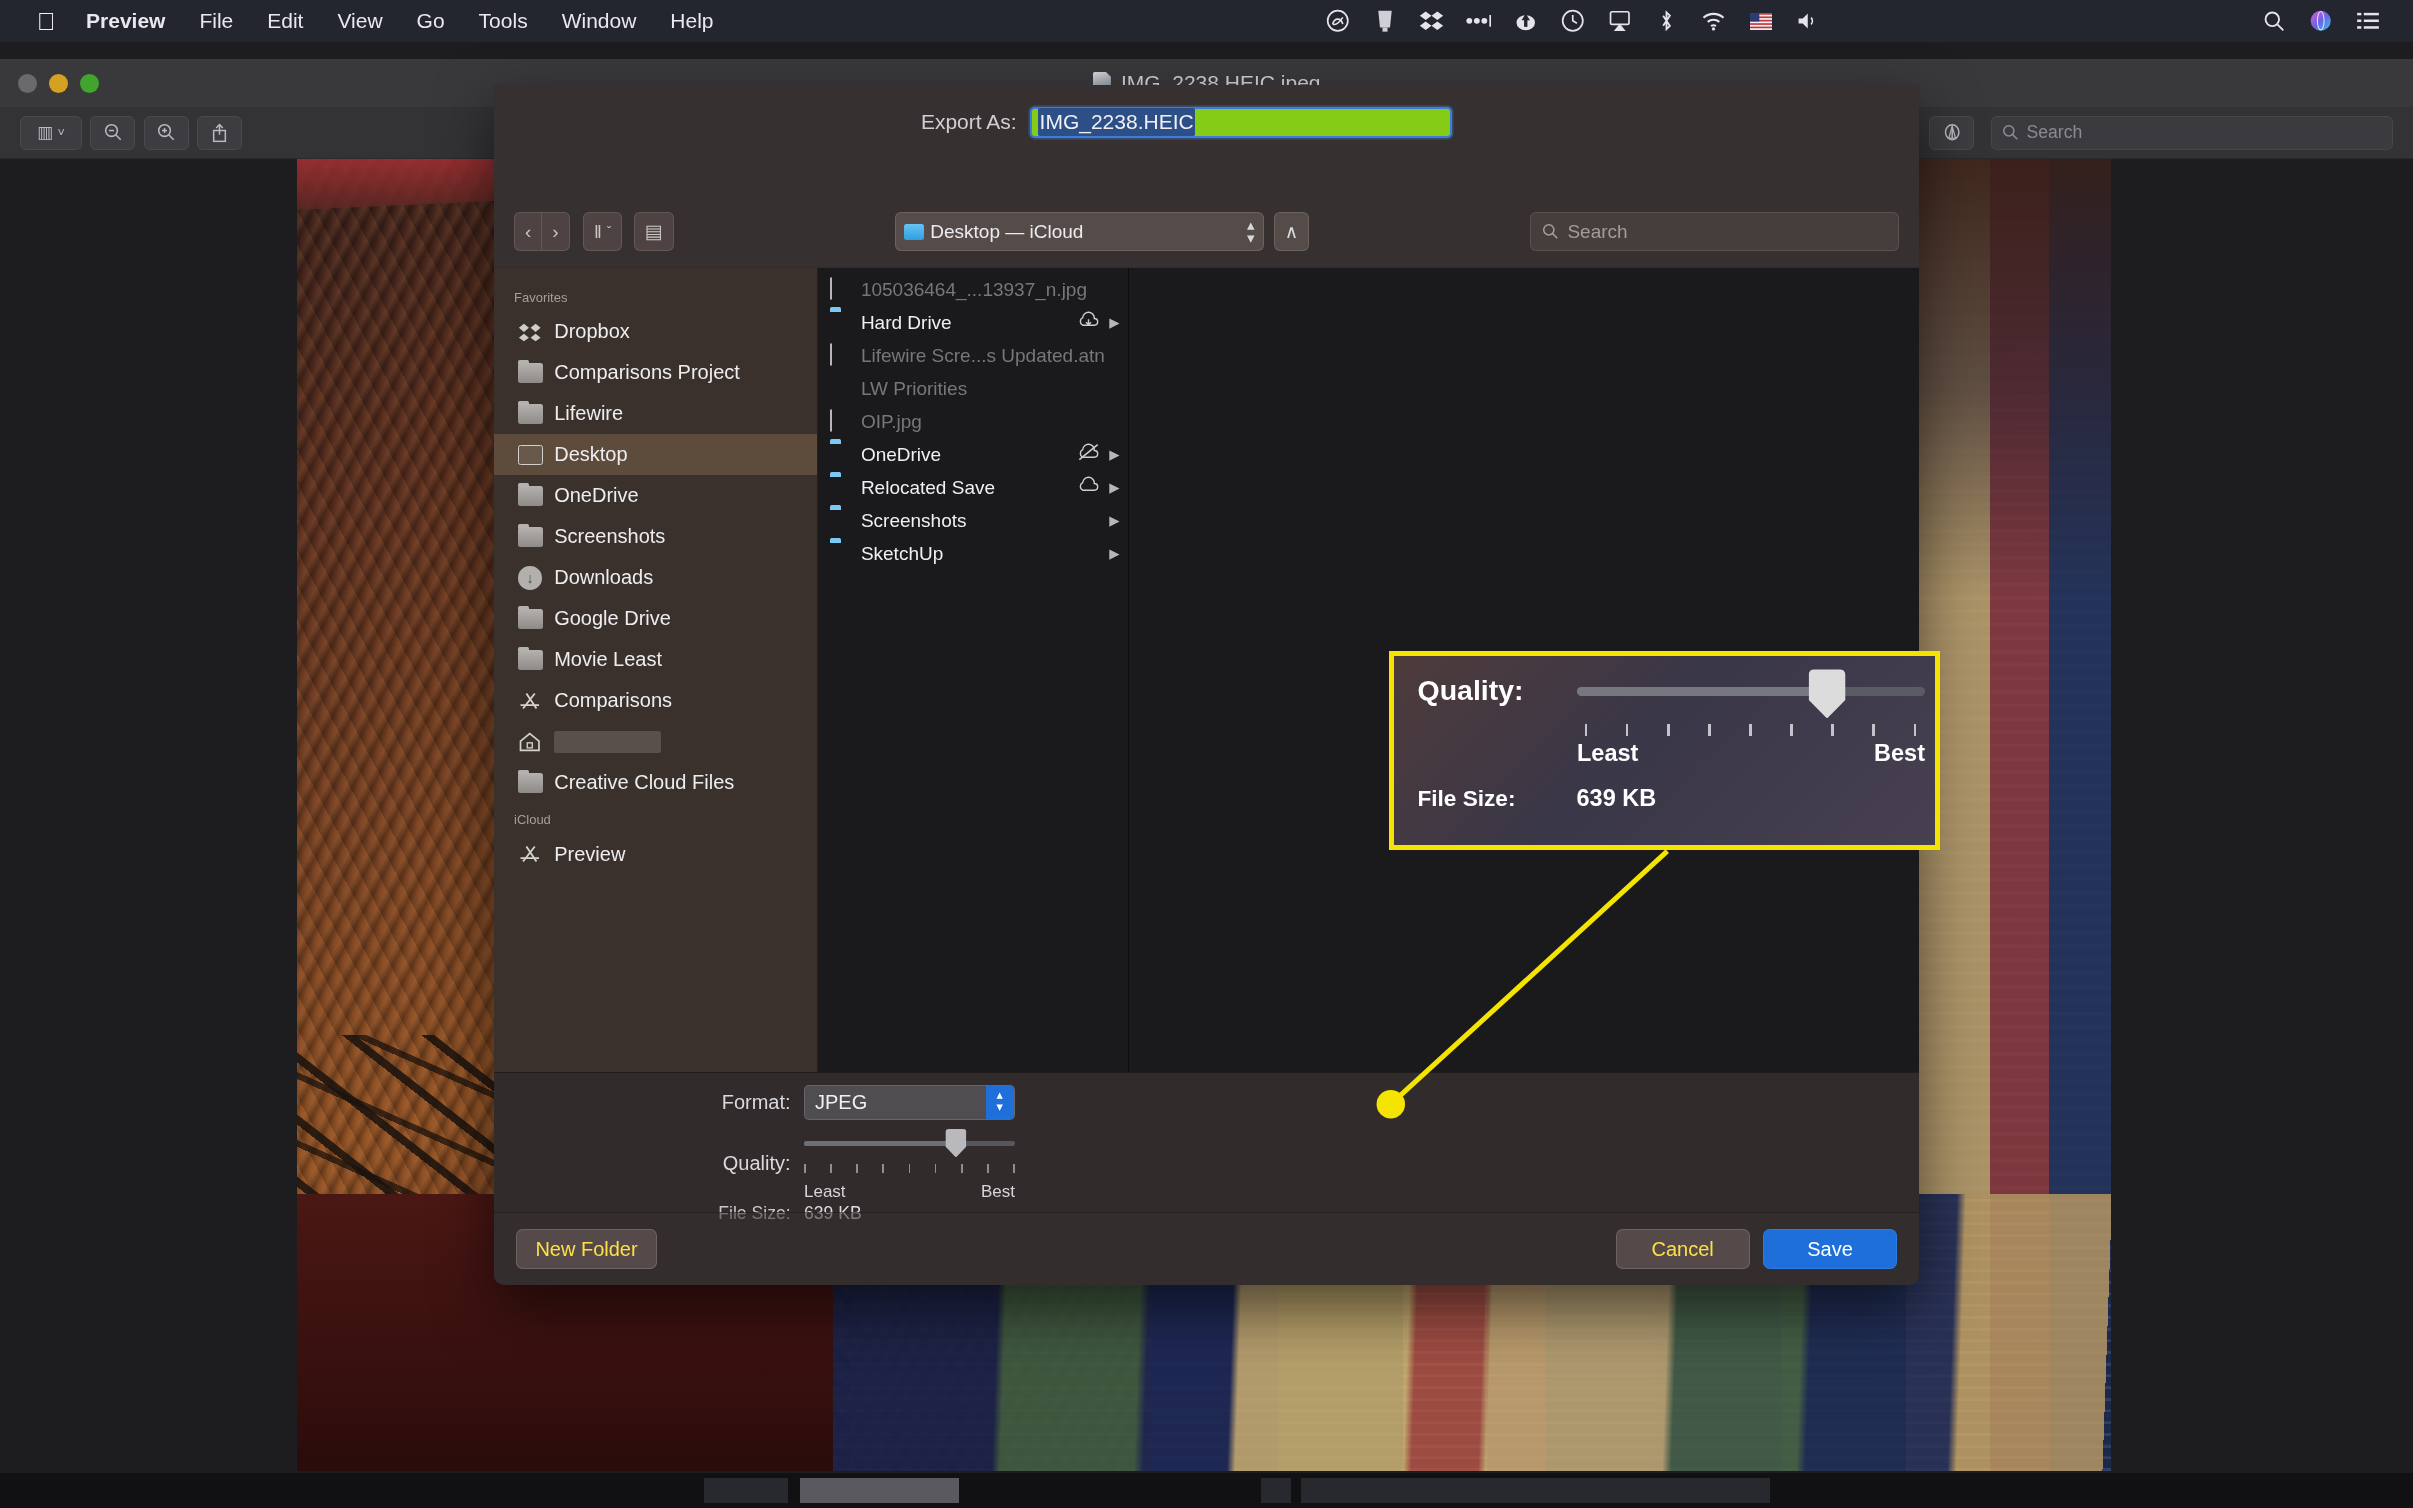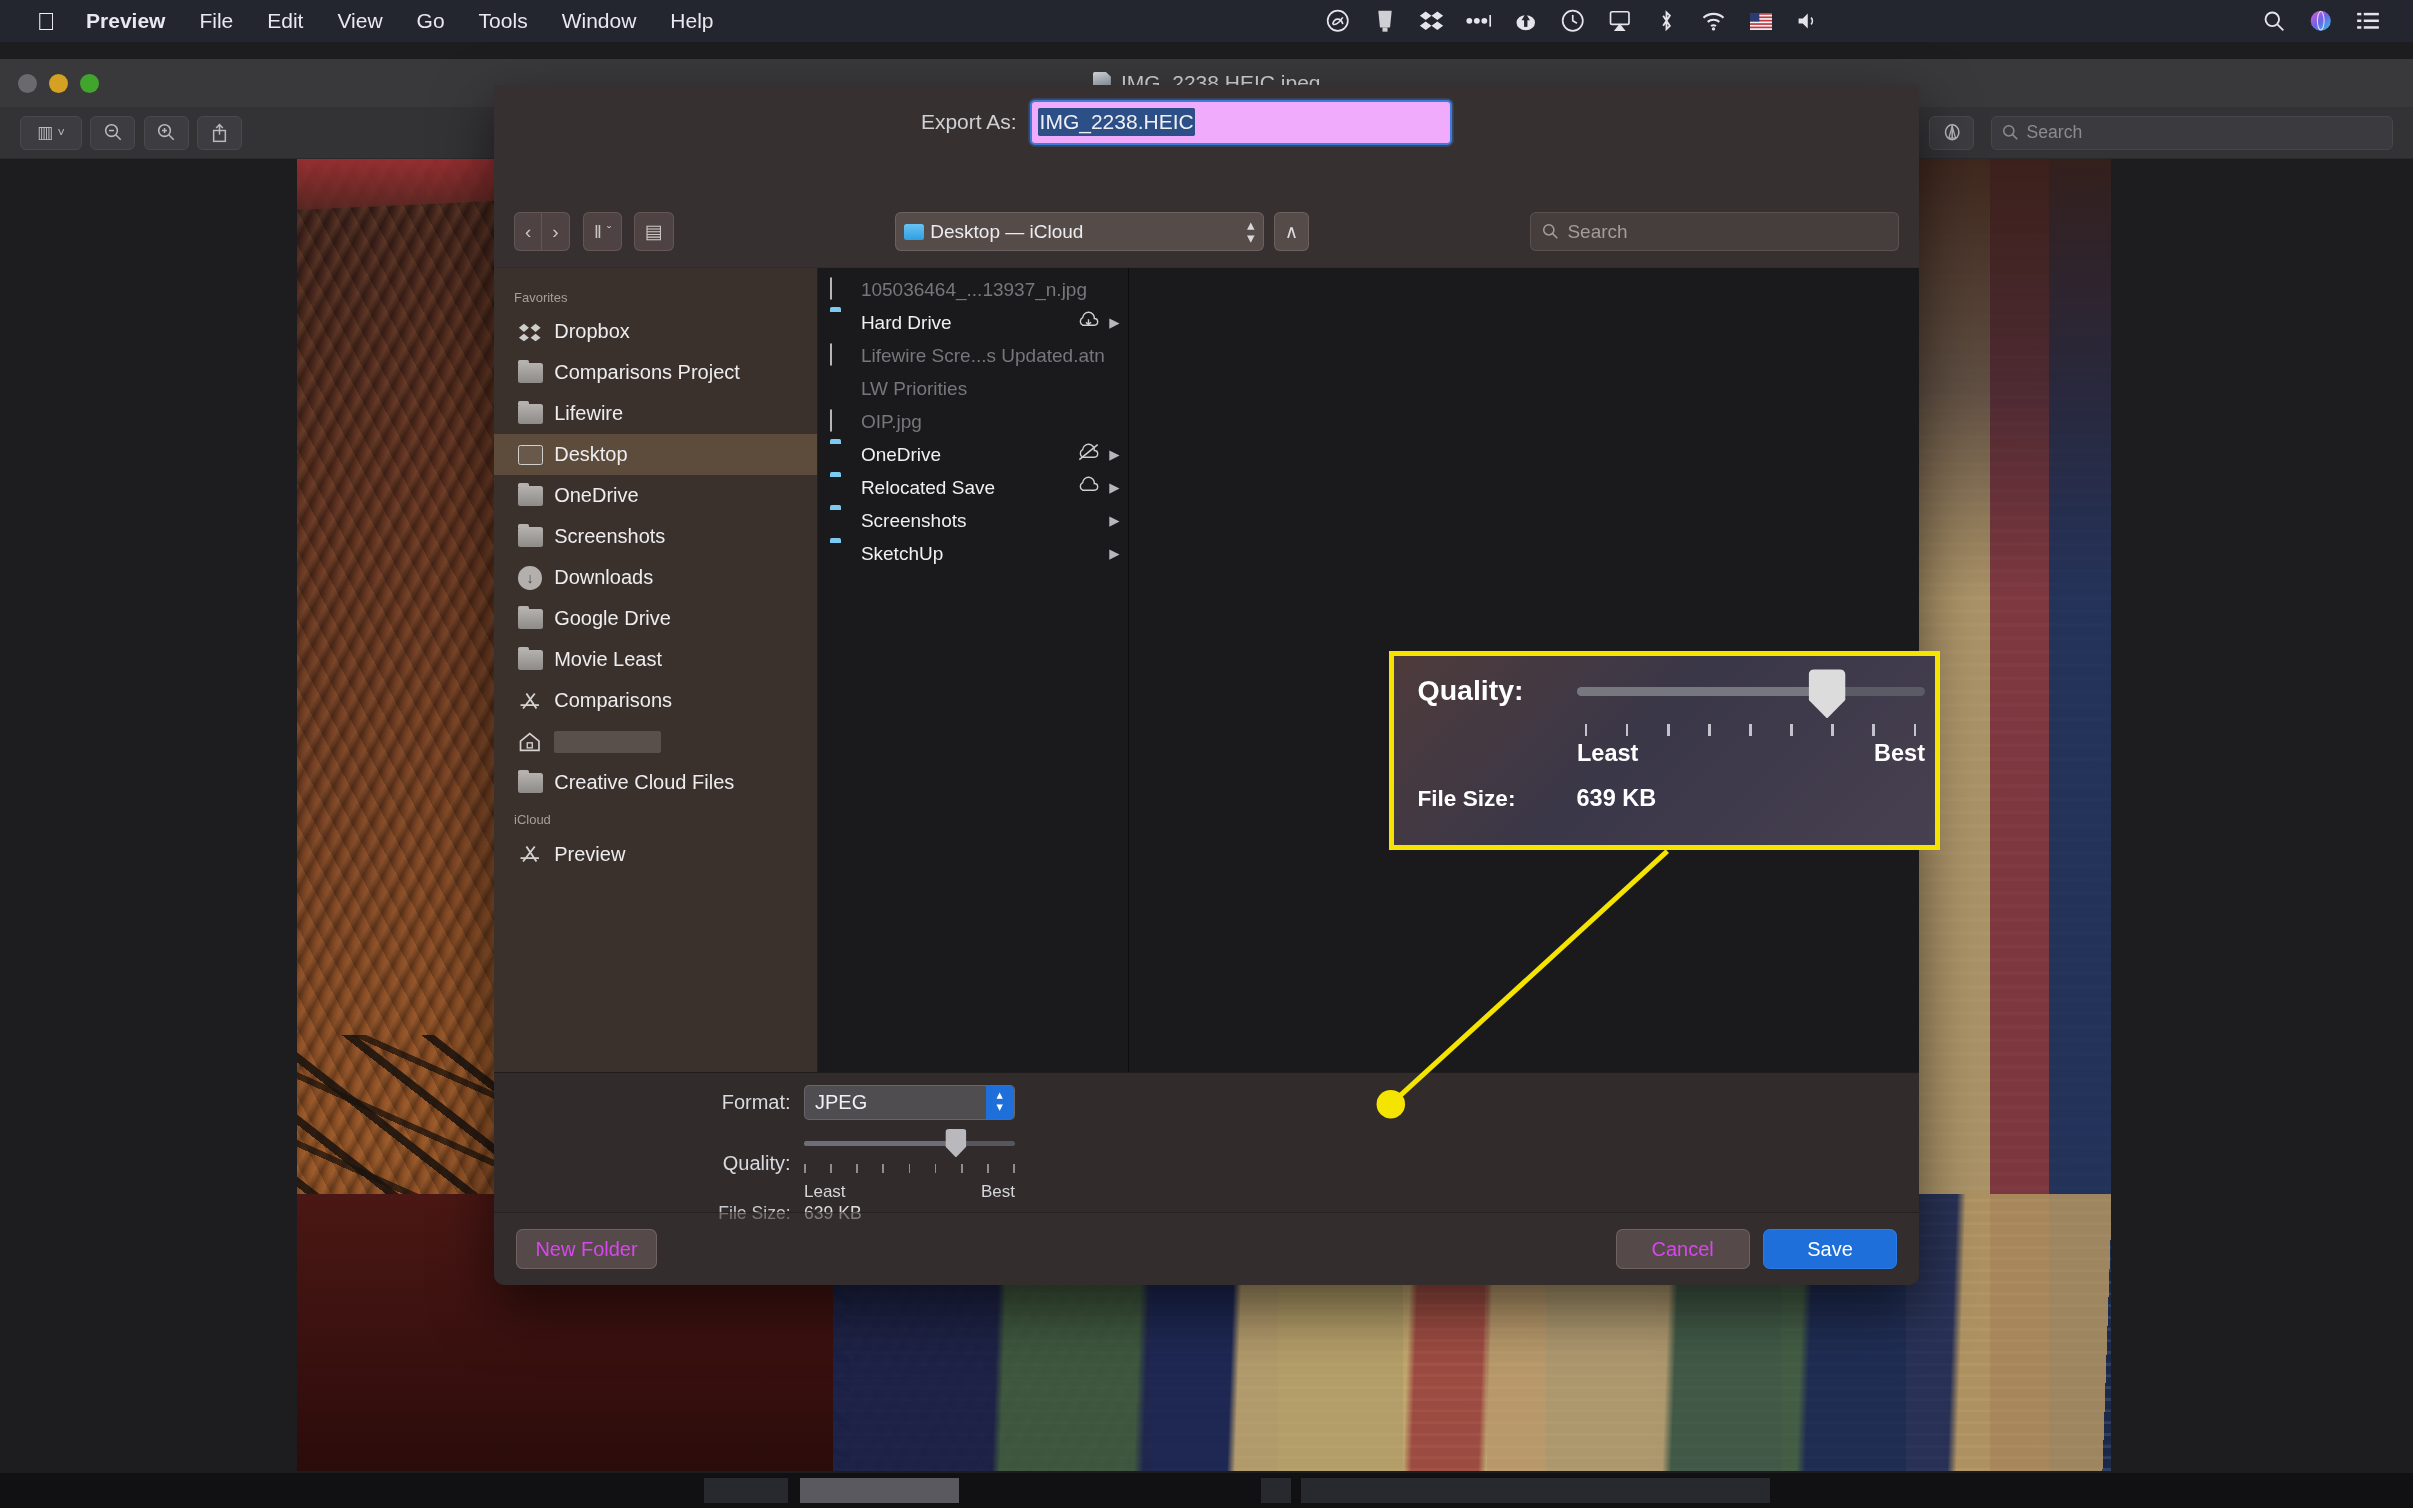--- a/index.html
+++ b/index.html
@@ -168,22 +168,22 @@
   #sheet-head {
     position: absolute; left: 0; top: 0; width: 100%; height: 111px;
     background: rgba(62,50,48,.62);
   }
   .field-row { display: flex; align-items: center; height: 44px; }
   .field-label {
     width: 536px; text-align: right; padding-right: 13.4px;
     font-size: 21px; color: #cfcfd4;
   }
   .name-input {
-    width: 422px; height: 45px; border-radius: 5px;
-    background: #f0abfc; border: 2.5px solid #3d7cd8;
+    width: 422px; height: 31px; border-radius: 5px;
+    background: #84cc16; border: 2.5px solid #3d7cd8;
     box-shadow: 0 0 0 1.7px rgba(61,124,216,.35);
     display: flex; align-items: center; padding: 0 5.9px; text-align: center;
   }
   .name-input .sel {
     background: #2b4f86; color: #f0f0f4; font-size: 21px;
     padding: 1.7px 1.7px; border-radius: 1.7px;
   }
   .tags-input {
     width: 422px; height: 34px; border-radius: 5px;
     background: rgba(90,80,86,.45); border: 0.8px solid rgba(140,130,140,.28);
@@ -350,21 +350,21 @@
     position: absolute; left: 0; bottom: 0; width: 100%; height: 73px;
     background: rgba(58,46,44,.55);
     display: flex; align-items: center; padding: 0 22px;
     border-top: 0.8px solid rgba(0,0,0,.25);
   }
   .btn {
     height: 40px; min-width: 134px; border-radius: 6.7px;
     display: flex; align-items: center; justify-content: center;
     font-size: 20px; padding: 0 18.4px;
   }
-  .btn-grey { background: rgba(118,104,100,.5); border: 0.8px solid rgba(160,148,144,.35); color: #d946ef; }
+  .btn-grey { background: rgba(118,104,100,.5); border: 0.8px solid rgba(160,148,144,.35); color: #fde047; }
   .btn-blue { background: #1e6fd9; border: 0.8px solid #2a7ce8; color: #ffffff; }
   .footer-spacer { flex: 1; }
   .footer-right { display: flex; gap: 13.4px; }
 
   
   #callout {
     position: absolute; left: 1389px; top: 651px; width: 551px; height: 199px;
     border: 5px solid #f5e400;
     background: linear-gradient(135deg, #4e3b3b 0%, #3a3748 45%, #474050 100%);
     z-index: 70;

